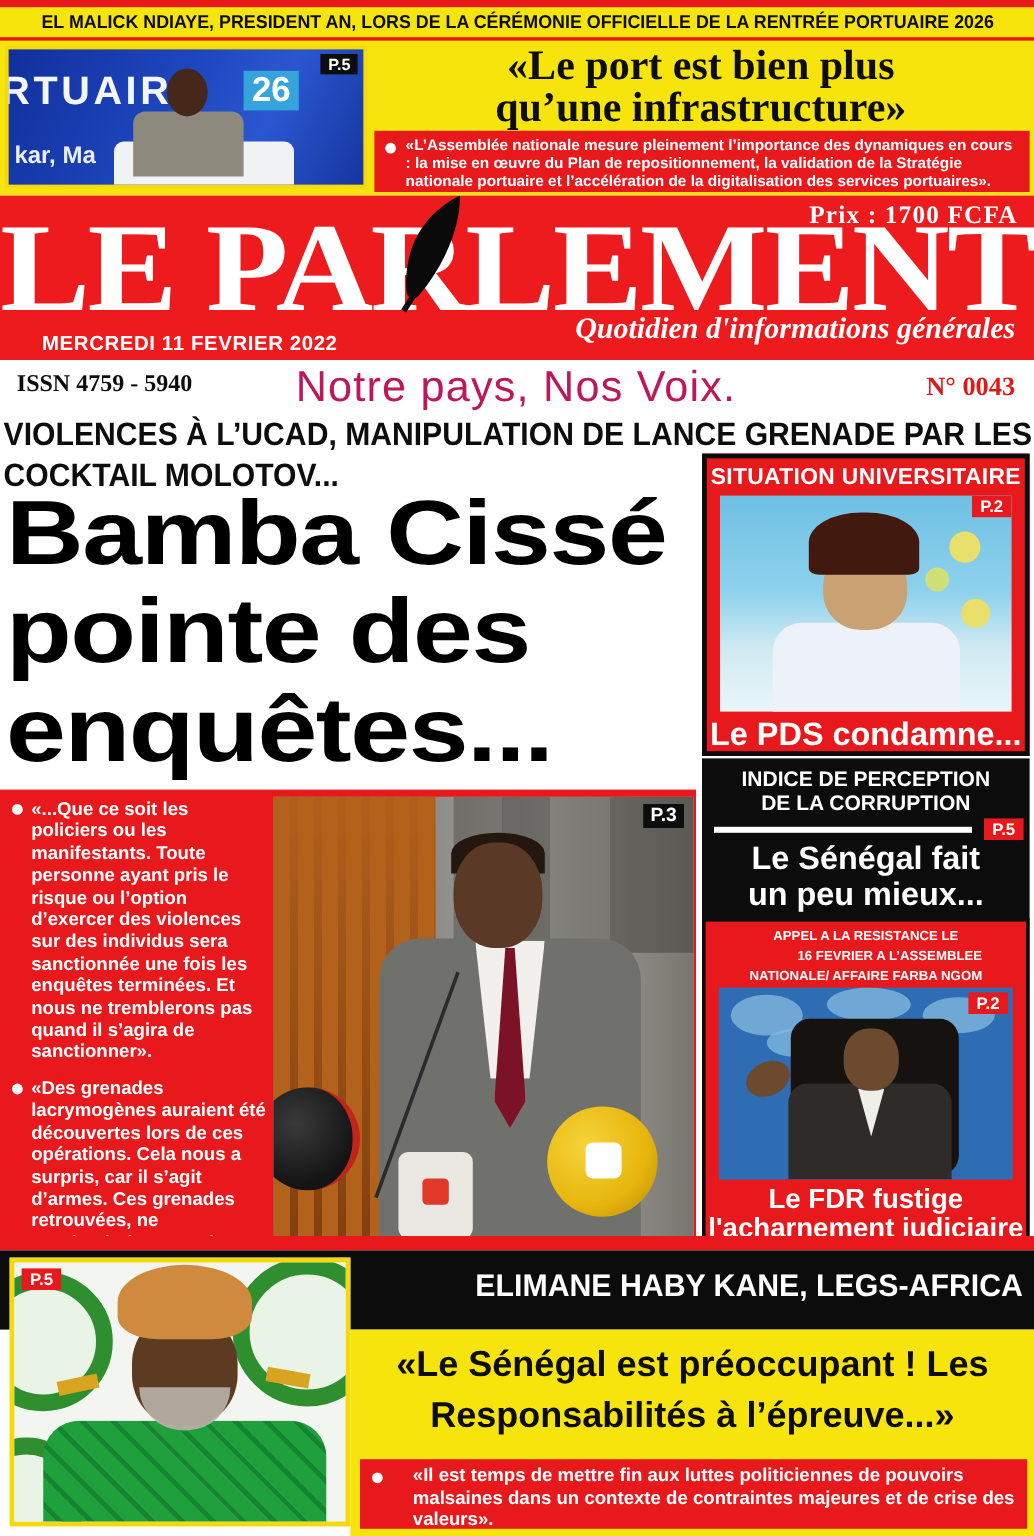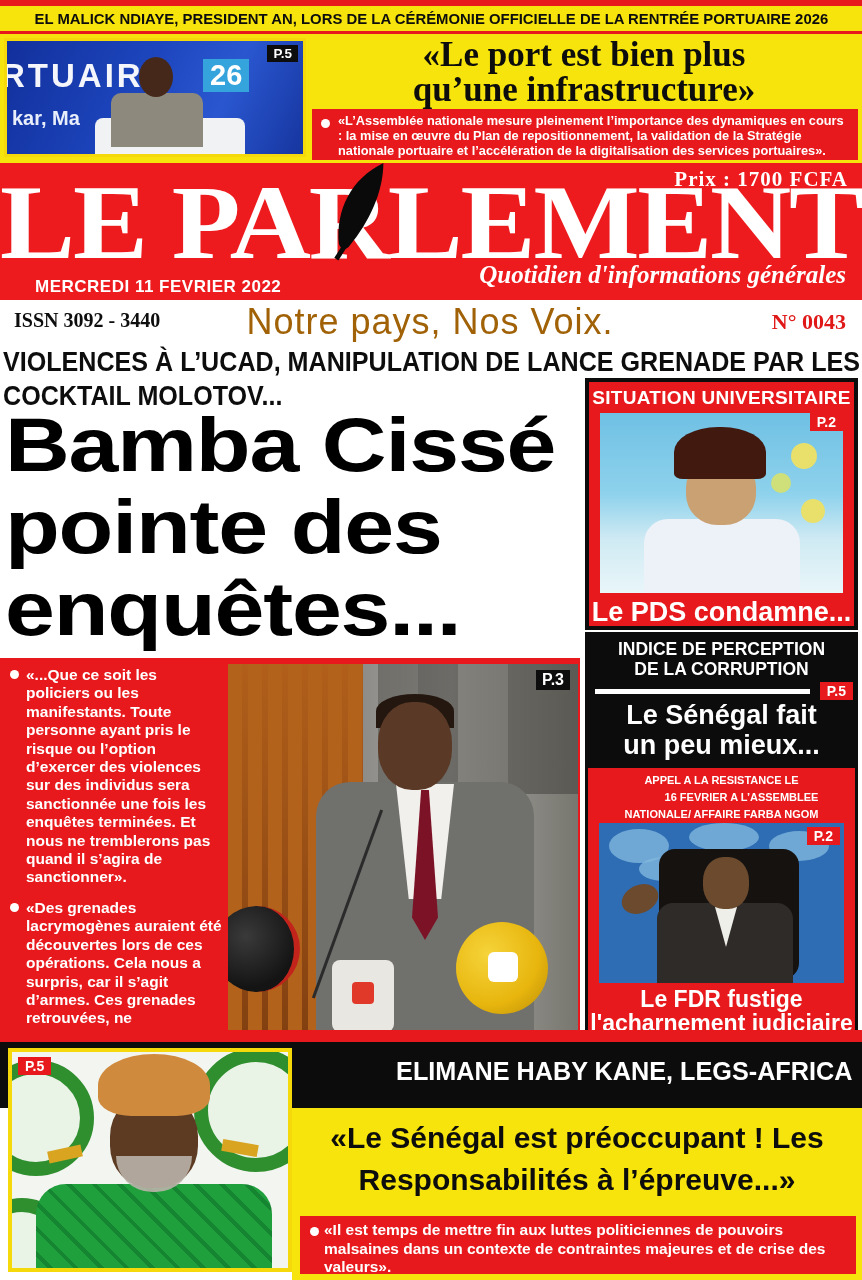--- a/index.html
+++ b/index.html
@@ -18,21 +18,21 @@
   .top-banner span{font-weight:900;font-size:15.5px;color:#0d0d0d;
     transform:scaleX(0.96);white-space:nowrap;}
 
   
   .top-story-bg{left:0;top:34px;width:862px;height:129px;background:#f7e40c;}
   .photo-top{left:4px;top:38px;width:302px;height:119px;background:linear-gradient(115deg,#12309c 0%,#1d46be 45%,#2a57d0 70%,#16359f 100%);
     border:3px solid #f5d90a;box-sizing:border-box;overflow:hidden;}
   .pt-txt1{left:6px;top:-14px;color:#e9eefb;font-weight:900;font-size:30px;letter-spacing:8px;opacity:.9;}
   .pt-txt2{left:-6px;top:16px;color:#f4f6fc;font-weight:900;font-size:33px;letter-spacing:3px;}
   .pt-26{left:196px;top:18px;background:#35a3dc;color:#fff;font-weight:900;font-size:29px;padding:0 7px;}
-  .pt-txt3{left:5px;bottom:24px;color:#e9eefb;font-weight:bold;font-size:20px;text-align:right;}
+  .pt-txt3{left:5px;bottom:12px;color:#e9eefb;font-weight:bold;font-size:20px;text-align:right;}
   .pt-podium{left:88px;bottom:0;width:150px;height:36px;background:#f1f2f4;border-radius:8px 8px 0 0;}
   .pt-head{left:132px;top:16px;width:34px;height:40px;background:#46281a;border-radius:50%;}
   .pt-body{left:104px;top:52px;width:92px;height:54px;background:#8d897c;border-radius:10px 10px 0 0;}
   .page-label-dark{background:#0d0d0d;color:#fff;font-weight:bold;font-size:13.5px;padding:1px 6px;}
   .page-label-red{background:#e8191c;color:#fff;font-weight:bold;font-size:14px;padding:1px 7px;}
 
   .quote-top{left:306px;top:36px;width:556px;height:72px;display:flex;flex-direction:column;
     align-items:center;justify-content:center;text-align:center;
     font-family:"Liberation Serif",serif;font-weight:900;color:#0d0d0d;}
   .quote-top span{font-size:35px;line-height:35px;font-weight:bold;}
@@ -46,21 +46,21 @@
   .mast-title{left:0;top:170px;width:862px;text-align:center;color:#fff;
     font-family:"Liberation Serif",serif;font-weight:bold;font-size:105px;line-height:105px;
     letter-spacing:-2px;transform:scaleX(1.07);transform-origin:center;}
   .quill{left:330px;top:156px;width:58px;height:108px;transform:rotate(6deg);}
   .mast-date{left:35px;top:277px;color:#fff;font-weight:bold;font-size:17px;letter-spacing:.5px;}
   .mast-tagline{right:16px;top:261px;color:#fff;font-family:"Liberation Serif",serif;
     font-style:italic;font-weight:bold;font-size:25px;}
 
   
   .issn{left:14px;top:309px;color:#0d0d0d;font-family:"Liberation Serif",serif;font-weight:bold;font-size:20px;}
-  .motto{left:180px;top:301px;width:500px;text-align:center;color:#a16207;font-size:36px;letter-spacing:1px;}
+  .motto{left:180px;top:301px;width:500px;text-align:center;color:#be185d;font-size:36px;letter-spacing:1px;}
   .issue-no{right:16px;top:309px;color:#e01818;font-family:"Liberation Serif",serif;font-weight:bold;font-size:22px;}
 
   
   .kicker-line{color:#0d0d0d;font-weight:900;font-size:27px;transform:scaleX(0.93);transform-origin:left;white-space:nowrap;}
   .kicker1{left:3px;top:347px;}
   .kicker2{left:3px;top:381px;}
 
   
   .headline{left:5px;top:404px;color:#000;font-weight:900;font-size:76px;line-height:82px;
     letter-spacing:-1px;transform:scaleX(1.18);transform-origin:left;}
@@ -131,21 +131,21 @@
   .gold{position:absolute;background:#d9a520;}
   .lg-cap{left:86px;top:2px;width:112px;height:62px;background:#d08a3e;border-radius:50% 50% 30% 30%;}
   .lg-face{left:98px;top:42px;width:88px;height:94px;background:#5d3b22;border-radius:45%;}
   .lg-beard{left:104px;top:104px;width:76px;height:36px;background:#b9b3a8;border-radius:0 0 40px 40px;opacity:.9;}
   .lg-robe{left:24px;top:132px;width:236px;height:92px;background:#1fa03c;border-radius:30px 30px 0 0;
     background-image:repeating-linear-gradient(45deg,#1fa03c 0 14px,#168531 14px 18px);}
   .bottom-yellow{left:292px;top:1108px;width:570px;height:172px;background:#f7e40c;}
   .bottom-headline{left:292px;top:1117px;width:570px;text-align:center;color:#0d0d0d;
     font-weight:900;font-size:30px;line-height:42px;}
   .blurb-bottom{left:300px;top:1216px;width:556px;height:58px;background:#e8191c;color:#fff;
-    box-sizing:border-box;padding:5px 8px 5px 24px;font-size:15.5px;font-weight:bold;line-height:18.6px;}
+    box-sizing:border-box;padding:5px 8px 5px 44px;font-size:15.5px;font-weight:bold;line-height:18.6px;}
 </style>
 </head>
 <body>
 
 <div class="page">
 
   <div class="abs top-banner">
     <span>EL MALICK NDIAYE, PRESIDENT AN, LORS DE LA CÉRÉMONIE OFFICIELLE DE LA RENTRÉE PORTUAIRE 2026</span>
   </div>
 
@@ -174,21 +174,21 @@
   <div class="abs masthead"></div>
   <div class="abs price nowrap">Prix : 1700 FCFA</div>
   <div class="abs mast-title nowrap">LE PARLEMENT</div>
   <svg class="abs quill" viewBox="0 0 60 110">
     <path d="M50 4 C 18 24, 6 58, 13 92 C 15 98, 21 98, 24 93 C 42 66, 53 34, 50 4 Z" fill="#0a0a0a"></path>
     <path d="M20 92 L 12 108" stroke="#0a0a0a" stroke-width="5"></path>
   </svg>
   <div class="abs mast-date nowrap">MERCREDI 11 FEVRIER 2022</div>
   <div class="abs mast-tagline nowrap">Quotidien d'informations générales</div>
 
-  <div class="abs issn nowrap">ISSN 3092 - 3440</div>
+  <div class="abs issn nowrap">ISSN 4759 - 5940</div>
   <div class="abs motto nowrap">Notre pays, Nos Voix.</div>
   <div class="abs issue-no nowrap">N° 0043</div>
 
   <div class="abs kicker-line kicker1">VIOLENCES À L’UCAD, MANIPULATION DE LANCE GRENADE PAR LES ETUDIANTS,</div>
   <div class="abs kicker-line kicker2">COCKTAIL MOLOTOV...</div>
 
   <div class="abs headline">
     <div>Bamba Cissé</div>
     <div>pointe des</div>
     <div>enquêtes...</div>

